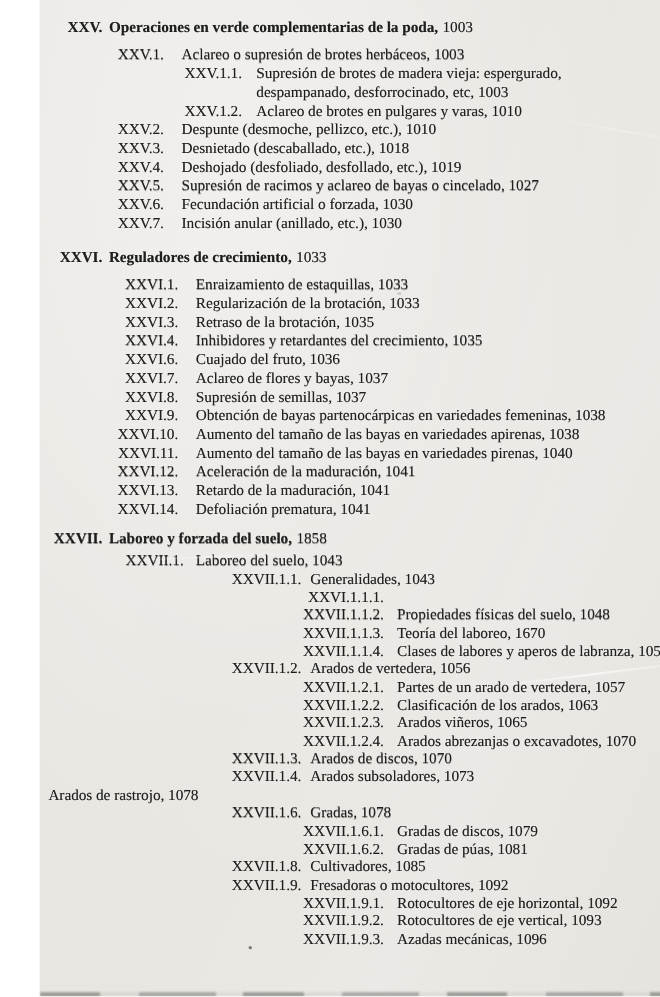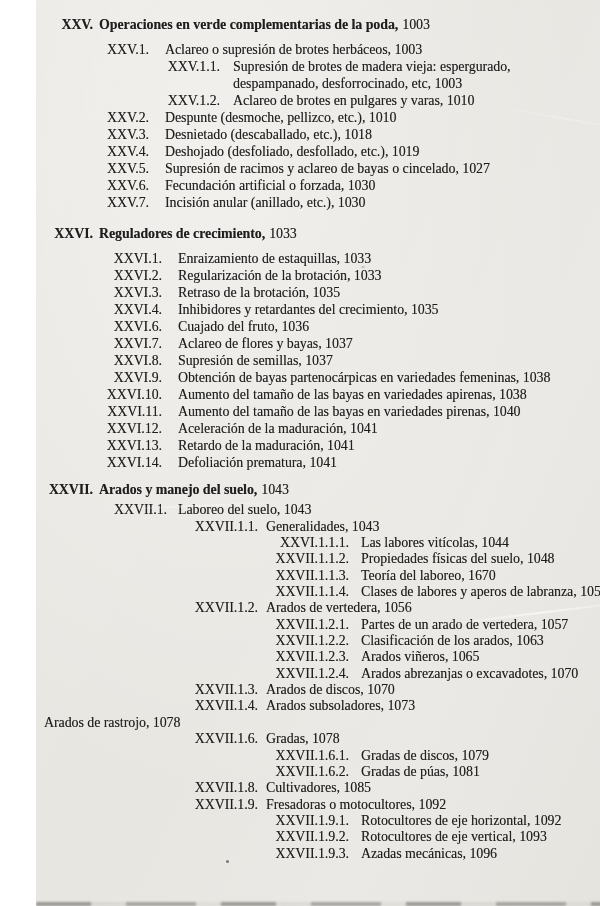--- a/index.html
+++ b/index.html
@@ -28,21 +28,21 @@
   .heading .title{font-weight:bold;}
   .heading .pg{margin-left:4px;}
   .sec-1{margin-top:14px;}
   .sec-2{margin-top:11px;}
   .g0 .heading,.g1 .heading{margin-bottom:8px;}
   .g2 .heading{margin-bottom:4px;}
   .g0 .r-1 .num{width:113px;} .g0 .r-1 .txt{margin-left:16px;}
   .g0 .r-2 .num{width:184px;} .g0 .r-2 .txt{margin-left:13px;}
   .g1 .r-1 .num{width:126px;} .g1 .r-1 .txt{margin-left:16px;}
   .g2 .r-1 .num{width:131px;} .g2 .r-1 .txt{margin-left:11px;}
-  .g2 .r-2 .num{width:222px;} .g2 .r-2 .txt{margin-left:8px;}
+  .g2 .r-2 .num{width:222px;padding-left:16px;} .g2 .r-2 .txt{margin-left:8px;}
   .g2 .r-3 .num{width:313px;} .g2 .r-3 .txt{margin-left:12px;}
   
   .streak{position:absolute;height:2px;filter:blur(.7px);
     background:linear-gradient(90deg,rgba(255,255,255,0),rgba(255,255,255,.65),rgba(255,255,255,0));}
   #st1{left:395px;top:612px;width:215px;transform:rotate(-7deg);}
   #st2{left:55px;top:505px;width:210px;transform:rotate(-2.5deg);opacity:.5;}
   #st3{left:455px;top:118px;width:150px;transform:rotate(10deg);opacity:.4;}
   .speck{position:absolute;border-radius:50%;background:rgba(45,45,45,.6);filter:blur(.3px);}
   #sp1{left:190px;top:860px;width:3px;height:3px;}
   #sp2{left:325px;top:266px;width:4px;height:2px;opacity:.35;}
@@ -201,40 +201,37 @@
     <span class="num">XXVI.14.</span>
     <span class="txt">
               <span class="ln">Defoliación prematura, 1041</span>
             </span>
   </div>
         </div>
   </div>
       <div class="sec g2 sec-2">
     <div class="row heading">
       <span class="num">XXVII.</span>
-      <span class="txt"><span class="title">Arados y manejo del suelo,</span><span class="pg">1043</span></span>
+      <span class="txt"><span class="title">Laboreo y forzada del suelo,</span><span class="pg">1858</span></span>
     </div>
     <div class="entries">
           <div class="row r-1">
     <span class="num">XXVII.1.</span>
     <span class="txt">
               <span class="ln">Laboreo del suelo, 1043</span>
             </span>
   </div>
           <div class="row r-2">
     <span class="num">XXVII.1.1.</span>
     <span class="txt">
               <span class="ln">Generalidades, 1043</span>
             </span>
   </div>
           <div class="row r-3">
     <span class="num">XXVI.1.1.1.</span>
-    <span class="txt">
-              <span class="ln">Las labores vitícolas, 1044</span>
-            </span>
   </div>
           <div class="row r-3">
     <span class="num">XXVII.1.1.2.</span>
     <span class="txt">
               <span class="ln">Propiedades físicas del suelo, 1048</span>
             </span>
   </div>
           <div class="row r-3">
     <span class="num">XXVII.1.1.3.</span>
     <span class="txt">

